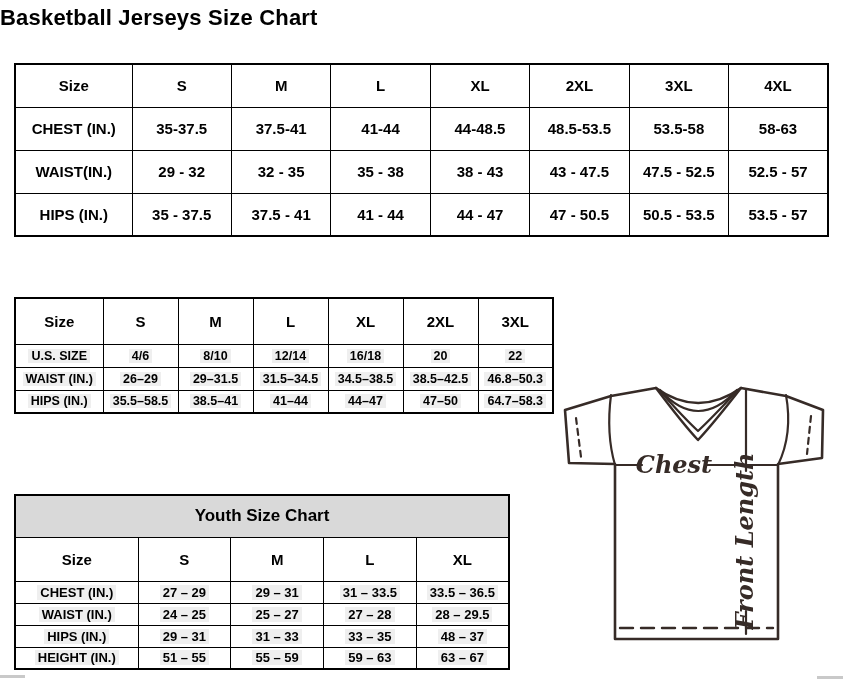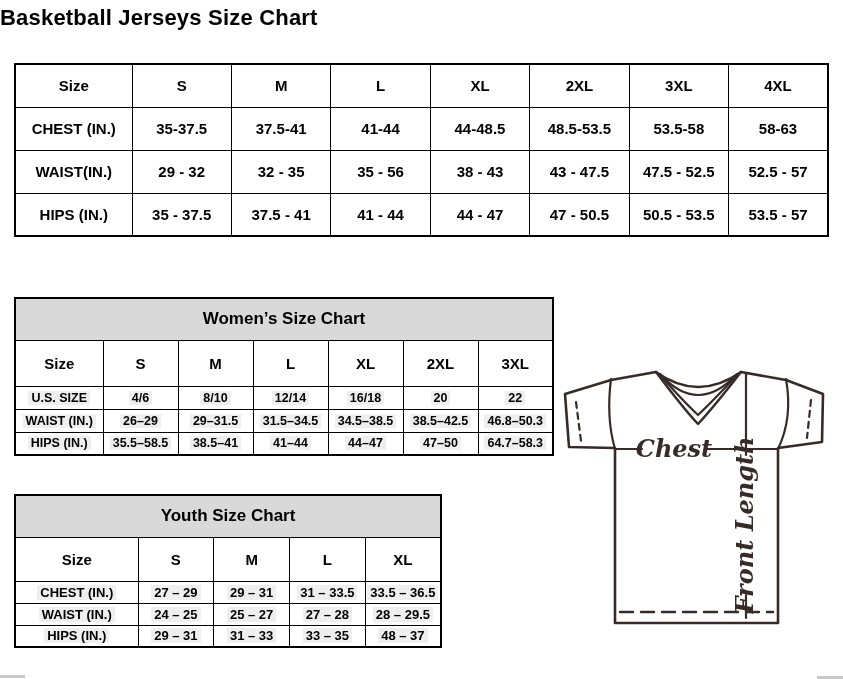--- a/index.html
+++ b/index.html
@@ -29,31 +29,31 @@
   .mens td{font-size:15px;}
   
   table.womens{left:14px;top:297px;width:540px;}
   .womens col.c0{width:88px;}
   .womens tr.cap{height:42px;}
   .womens tr.head{height:46px;}
   .womens tr.data{height:23px;margin-top:36px;}
   .womens tr.head td{font-size:15px;}
   .womens tr.data td{font-size:12.5px;}
   
-  table.youth{left:14px;top:494px;width:428px;}
+  table.youth{left:14px;top:494px;width:496px;}
   .youth col.c0{width:123px;}
   .youth tr.cap{height:42px;}
   .youth tr.head{height:44px;}
   .youth tr.data{height:22px;}
   .youth tr.head td{font-size:15px;}
   .youth tr.data td{font-size:13px;}
   
   .hl{background:#efefef;padding:0 3px;}
   
-  .jersey-wrap{position:absolute;left:556px;top:360px;width:287px;height:287px;}
+  .jersey-wrap{position:absolute;left:556px;top:376px;width:287px;height:287px;}
   .diagram-text{
     font-family:"DejaVu Serif", serif;font-style:italic;font-weight:bold;
     font-size:24px;
   }
   
   .artifact{position:absolute;background:#c9c9c9;height:3px;}
   .artifact.left{left:0;top:675px;width:25px;}
   .artifact.right{left:817px;top:676px;width:26px;}
 </style>
 </head>
@@ -90,21 +90,21 @@
     <td>41-44</td>
     <td>44-48.5</td>
     <td>48.5-53.5</td>
     <td>53.5-58</td>
     <td>58-63</td>
   </tr>
   <tr class="data">
     <td>WAIST(IN.)</td>
     <td>29 - 32</td>
     <td>32 - 35</td>
-    <td>35 - 56</td>
+    <td>35 - 38</td>
     <td>38 - 43</td>
     <td>43 - 47.5</td>
     <td>47.5 - 52.5</td>
     <td>52.5 - 57</td>
   </tr>
   <tr class="data">
     <td>HIPS (IN.)</td>
     <td>35 - 37.5</td>
     <td>37.5 - 41</td>
     <td>41 - 44</td>
@@ -120,23 +120,20 @@
   <colgroup>
       <col class="c0">
       <col>
       <col>
       <col>
       <col>
       <col>
       <col>
     </colgroup>
   <tbody>
-      <tr class="cap">
-    <td colspan="7" class="caption">Women’s Size Chart</td>
-  </tr>
   <tr class="head">
     <td>Size</td>
     <td>S</td>
     <td>M</td>
     <td>L</td>
     <td>XL</td>
     <td>2XL</td>
     <td>3XL</td>
   </tr>
   <tr class="data">
@@ -202,20 +199,27 @@
     <td><span class="hl">27 – 28</span></td>
     <td><span class="hl">28 – 29.5</span></td>
   </tr>
   <tr class="data">
     <td><span class="hl">HIPS (IN.)</span></td>
     <td><span class="hl">29 – 31</span></td>
     <td><span class="hl">31 – 33</span></td>
     <td><span class="hl">33 – 35</span></td>
     <td><span class="hl">48 – 37</span></td>
   </tr>
+  <tr class="data">
+    <td><span class="hl">HEIGHT (IN.)</span></td>
+    <td><span class="hl">51 – 55</span></td>
+    <td><span class="hl">55 – 59</span></td>
+    <td><span class="hl">59 – 63</span></td>
+    <td><span class="hl">63 – 67</span></td>
+  </tr>
 </tbody>
   </table>
 
 <div class="jersey-wrap">
   <svg width="287" height="287" viewBox="0 0 287 287">
     <g stroke="#362b27" fill="none" stroke-linejoin="round" stroke-linecap="round">
 
       <path stroke-width="2.6" d="M 100,12 L 55,20 L 9,34 L 13,87 L 59,88 L 59,263 L 222,263 L 222,88 L 266,82 L 267,34 L 230,20 L 185,12"></path>
 
       <path stroke-width="2.4" d="M 100,12 Q 142,42 185,12"></path>

